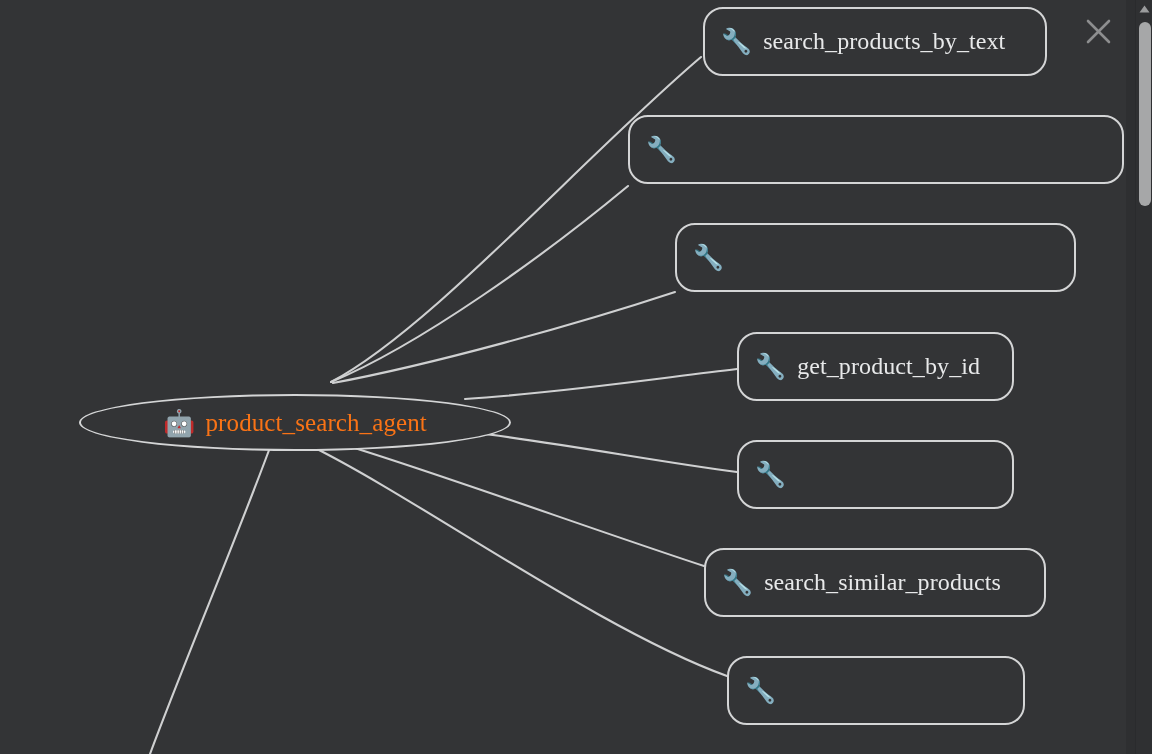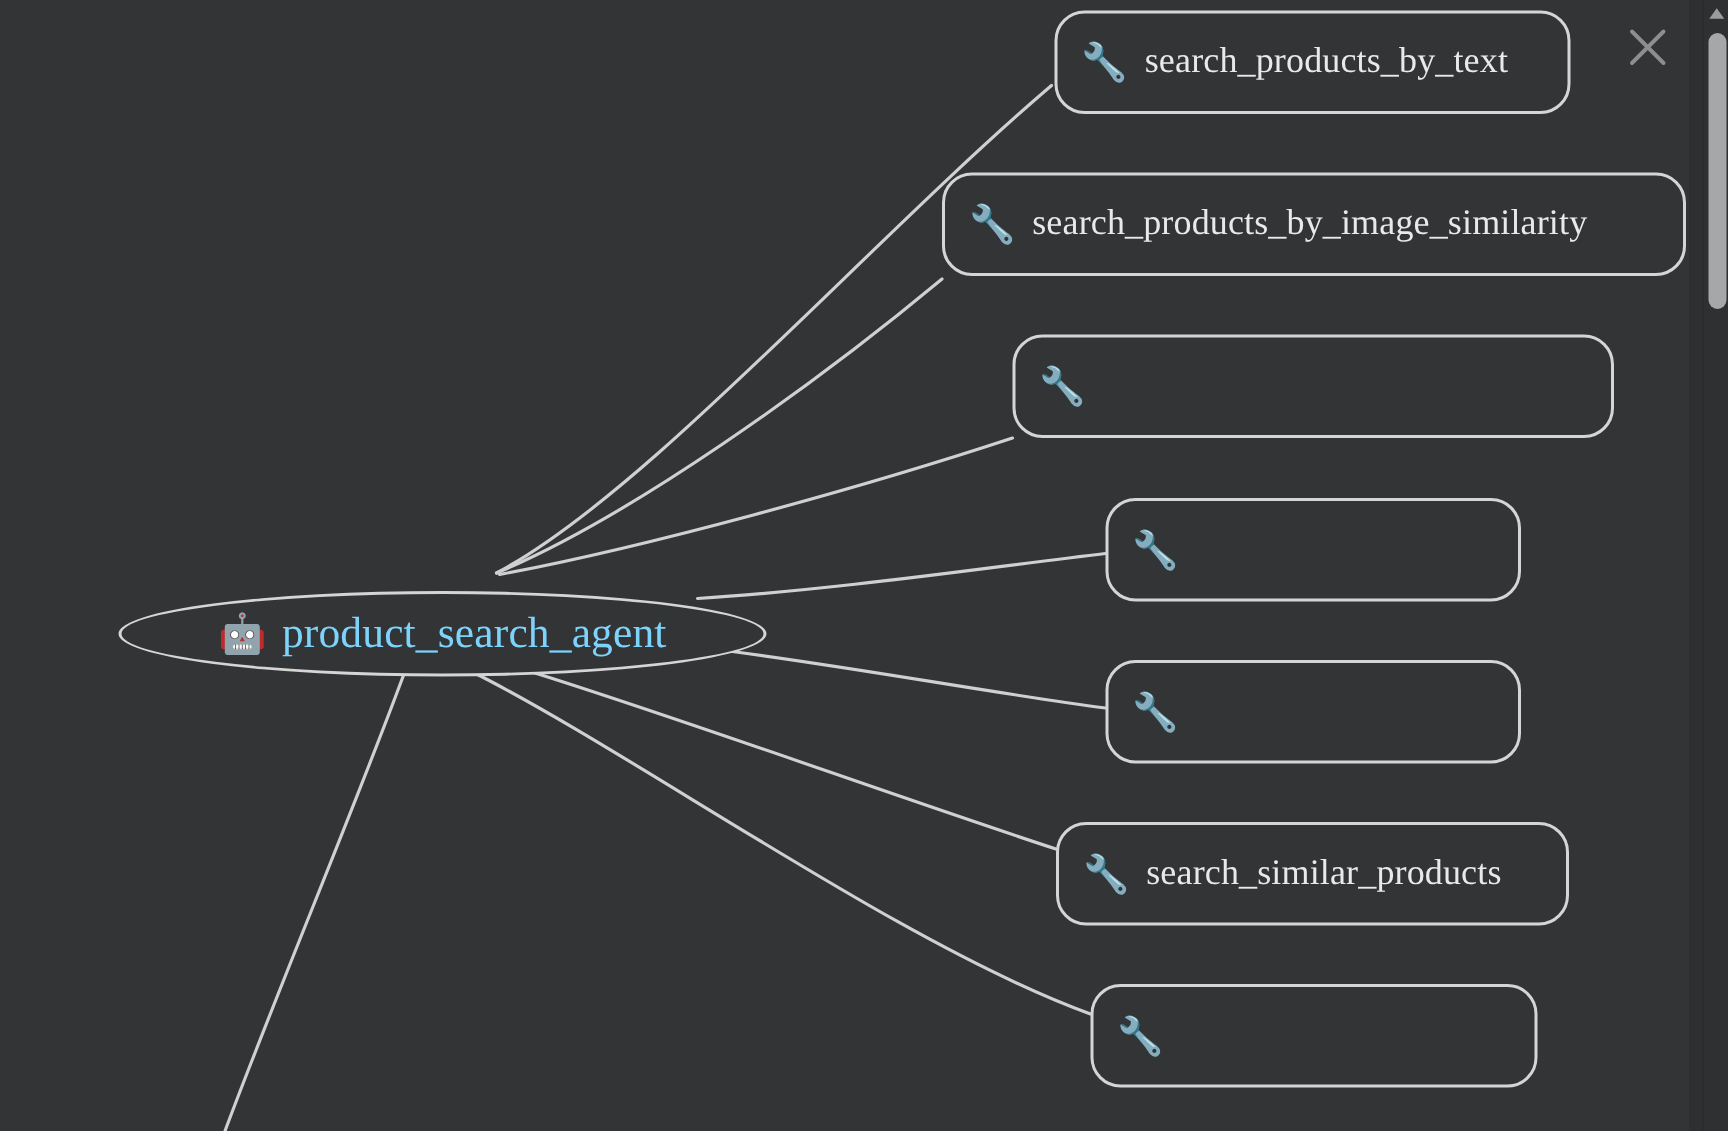--- a/index.html
+++ b/index.html
@@ -75,22 +75,22 @@
     font-size: 26px;
     margin-right: 10px;
   }
   .node-label {
     font-family: "Liberation Serif", "DejaVu Serif", serif;
     font-size: 24px;
     color: #e8e9ea;
     letter-spacing: 0.1px;
   }
   .agent-node .node-label {
-    font-size: 29px;
-    color: #7dd3fc;
+    font-size: 25px;
+    color: #f97316;
   }
 
   
   #close-button {
     position: absolute;
     left: 1083px;
     top: 16px;
     width: 31px;
     height: 31px;
     cursor: pointer;
@@ -168,29 +168,29 @@
     <span class="node-label">product_search_agent</span>
   </div>
 
   <div class="tool-node" style="left:703px; top:7px; width:344px; height:69px;">
     <span class="node-icon">🔧</span>
     <span class="node-label">search_products_by_text</span>
   </div>
 
   <div class="tool-node" style="left:628px; top:115px; width:496px; height:69px;">
     <span class="node-icon">🔧</span>
-    <span class="node-label">search_products_by_image_similarity</span>
   </div>
 
   <div class="tool-node" style="left:675px; top:223px; width:401px; height:69px;">
     <span class="node-icon">🔧</span>
   </div>
 
   <div class="tool-node" style="left:737px; top:332px; width:277px; height:69px;">
     <span class="node-icon">🔧</span>
+    <span class="node-label">get_product_by_id</span>
   </div>
 
   <div class="tool-node" style="left:737px; top:440px; width:277px; height:69px;">
     <span class="node-icon">🔧</span>
   </div>
 
   <div class="tool-node" style="left:704px; top:548px; width:342px; height:69px;">
     <span class="node-icon">🔧</span>
     <span class="node-label">search_similar_products</span>
   </div>

